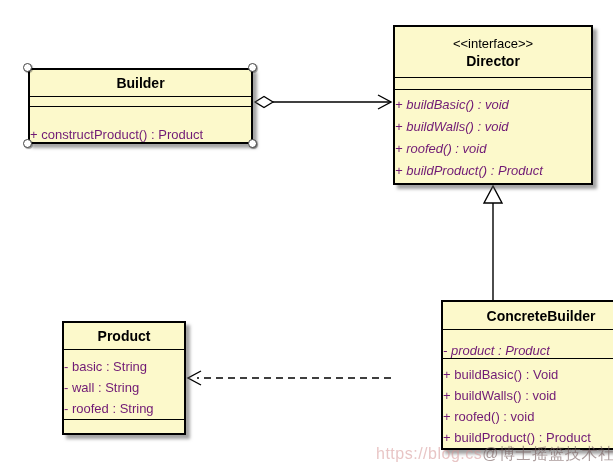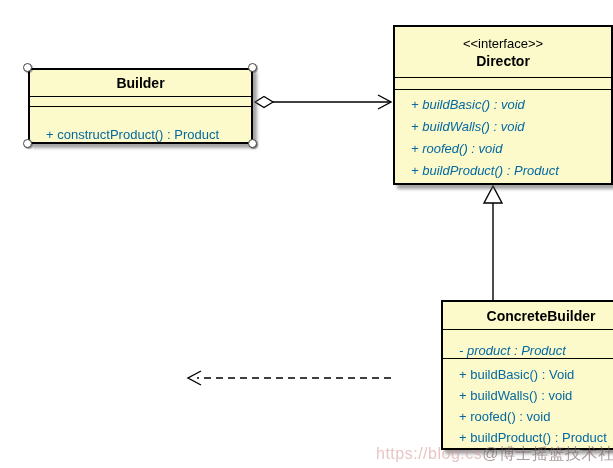--- a/index.html
+++ b/index.html
@@ -16,22 +16,22 @@
     flex-direction:column;
     z-index:2;
   }
   .box-title{
     display:flex;flex-direction:column;align-items:center;justify-content:center;
     font-weight:bold;font-size:14px;color:#000;line-height:18px;
   }
   .stereotype{font-weight:normal;font-size:13px;line-height:17px;}
   .compartment{border-top:1px solid #000;box-sizing:border-box;}
   .member{
-    font-size:13px;color:#0369a1;white-space:nowrap;
-    padding-left:16px;overflow:hidden;
+    font-size:13px;color:#701a75;white-space:nowrap;
+    padding-left:0;overflow:hidden;
   }
   .italic .member{font-style:italic;}
   .grow{flex:1 1 auto;}
 
   .handle{
     position:absolute;width:7px;height:7px;border-radius:50%;
     background:#fff;border:1.5px solid #444;z-index:6;
     box-shadow:1px 1px 1px rgba(0,0,0,0.4);
   }
 
@@ -74,21 +74,21 @@
     <div class="compartment grow" style="display:flex;align-items:flex-end;">
       <div class="member">+ constructProduct() : Product</div>
     </div>
   </div>
 
   <div class="handle" style="left:23px;top:63px;"></div>
   <div class="handle" style="left:248px;top:63px;"></div>
   <div class="handle" style="left:23px;top:139px;"></div>
   <div class="handle" style="left:248px;top:139px;"></div>
 
-  <div class="uml-box italic" style="left: 393px; top: 25px; width: 220px; height: 160px; background: rgb(252, 249, 203);">
+  <div class="uml-box italic" style="left: 393px; top: 25px; width: 200px; height: 160px; background: rgb(252, 249, 203);">
     <div class="box-title" style="height:50px;">
       <div class="stereotype">&lt;&lt;interface&gt;&gt;</div>
       <div>Director</div>
     </div>
     <div class="compartment" style="height:12px;"></div>
     <div class="compartment grow" style="padding-top:4px;">
       <div class="member" style="line-height:22px;">+ buildBasic() : void</div>
       <div class="member" style="line-height:22px;">+ buildWalls() : void</div>
       <div class="member" style="line-height:22px;">+ roofed() : void</div>
       <div class="member" style="line-height:22px;">+ buildProduct() : Product</div>
@@ -101,18 +101,27 @@
       <div class="member">- product : Product</div>
     </div>
     <div class="compartment grow" style="padding-top:5px;">
       <div class="member" style="line-height:21px;">+ buildBasic() : Void</div>
       <div class="member" style="line-height:21px;">+ buildWalls() : void</div>
       <div class="member" style="line-height:21px;">+ roofed() : void</div>
       <div class="member" style="line-height:21px;">+ buildProduct() : Product</div>
     </div>
   </div>
 
+  <div class="uml-box" style="left: 62px; top: 321px; width: 124px; height: 114px; background: rgb(252, 249, 203);">
+    <div class="box-title" style="height:26px;">Product</div>
+    <div class="compartment" style="height:70px;padding-top:6px;">
+      <div class="member" style="line-height:21px;">- basic : String</div>
+      <div class="member" style="line-height:21px;">- wall : String</div>
+      <div class="member" style="line-height:21px;">- roofed : String</div>
+    </div>
+    <div class="compartment grow"></div>
+  </div>
 
   <div class="watermark">
     <span class="wm-url">https://blog.cs</span><span class="wm-handle">@博士摇篮技术社区</span>
   </div>
 
 </div>
 
 </body></html>

